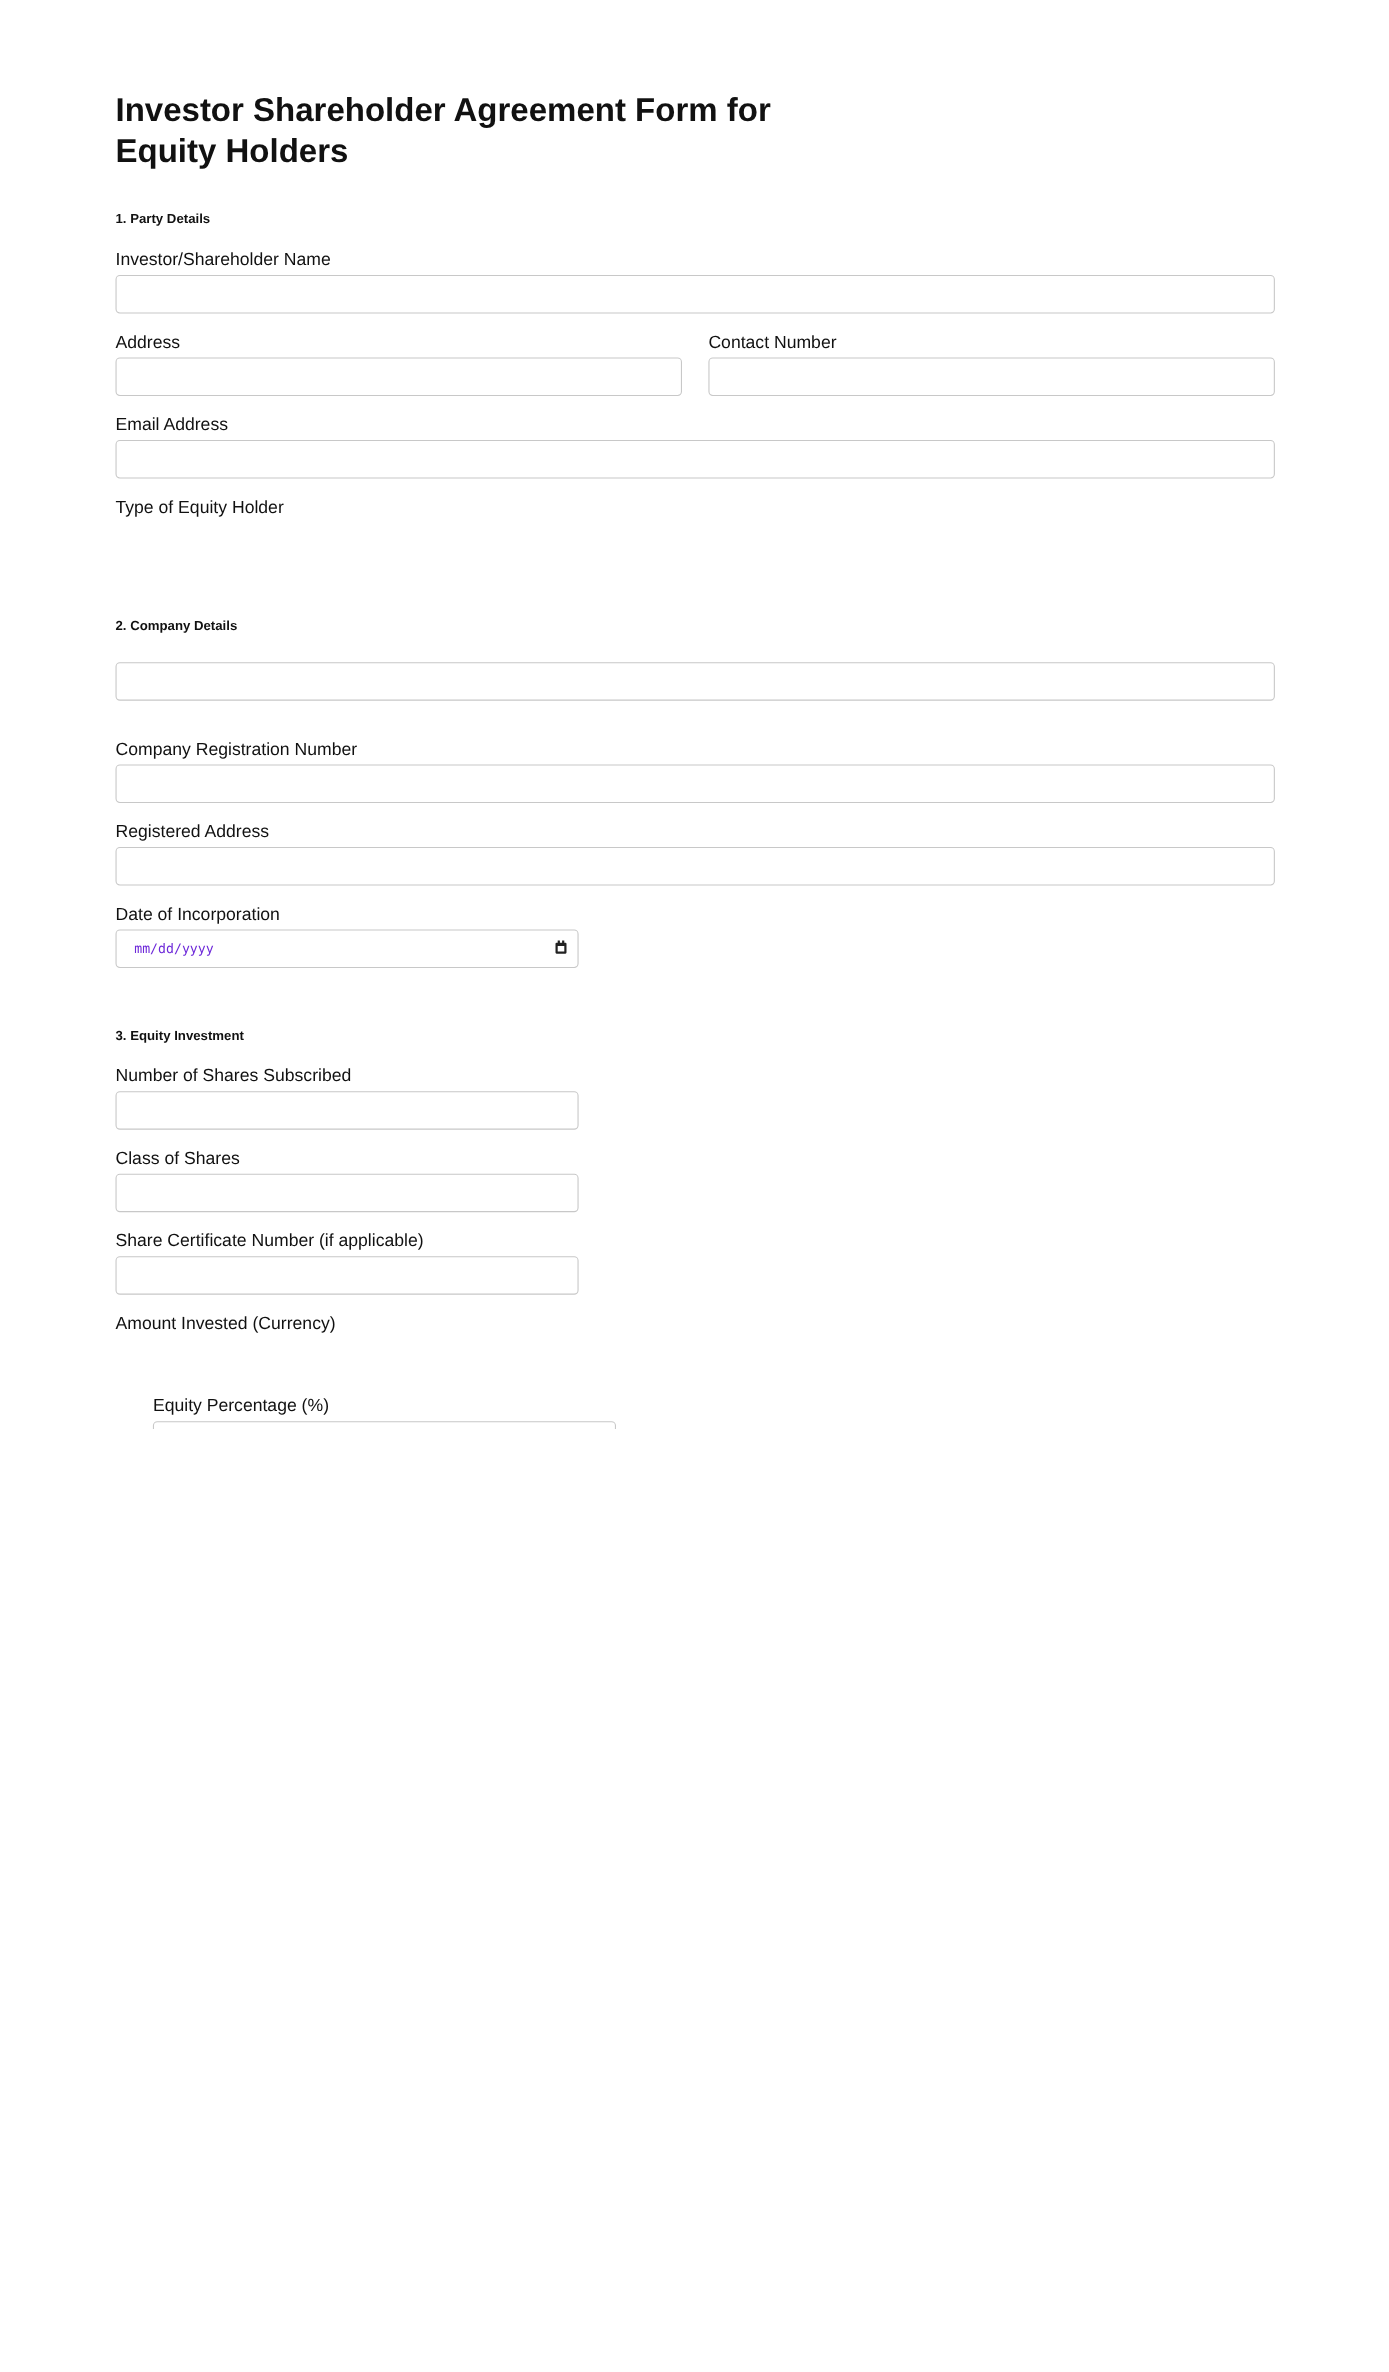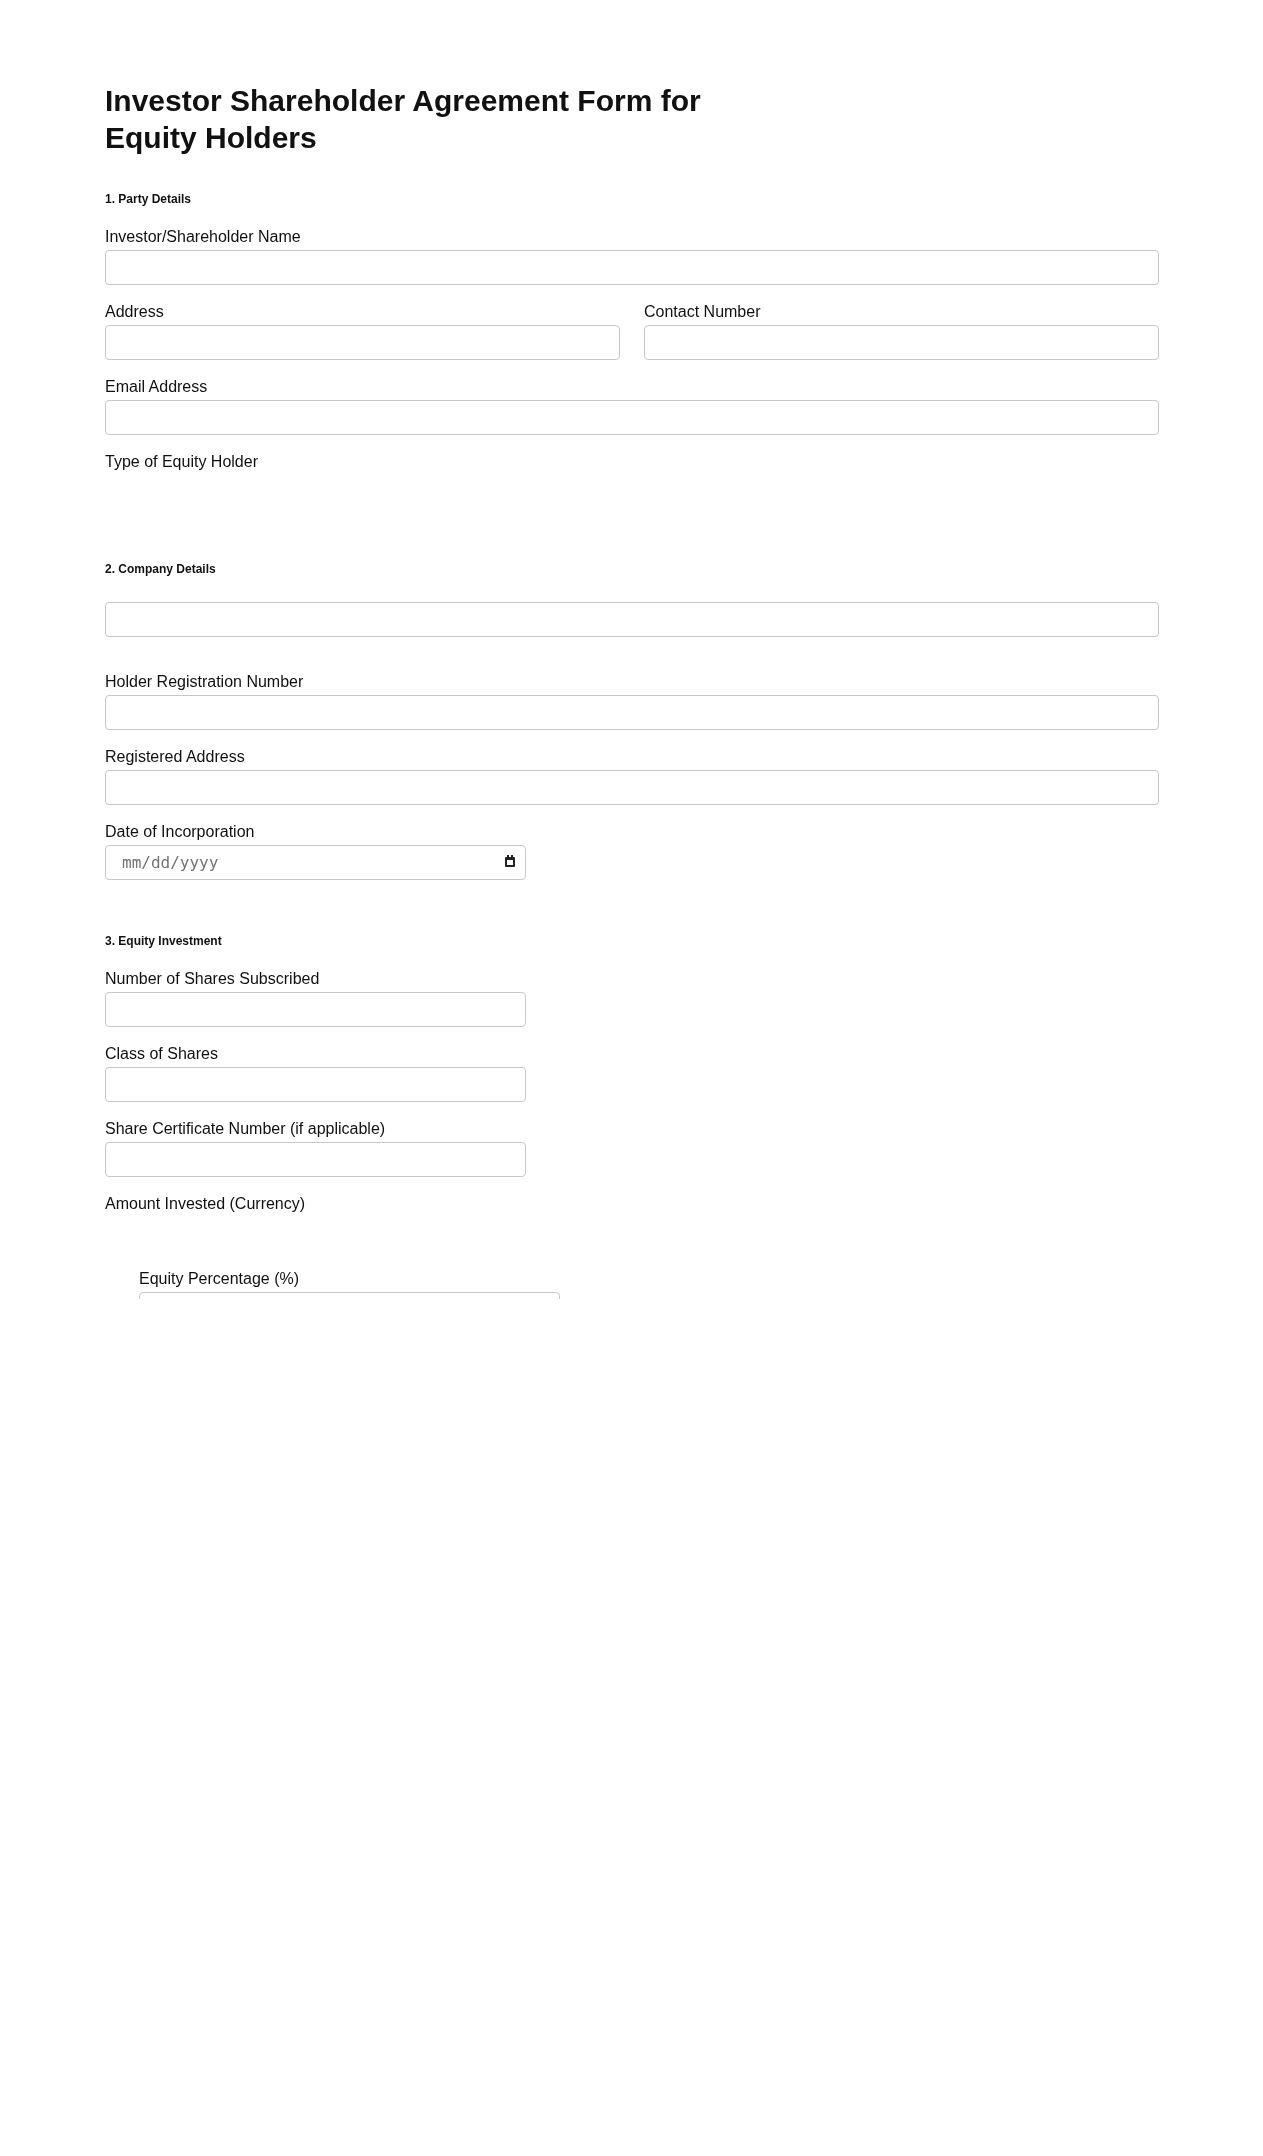--- a/index.html
+++ b/index.html
@@ -73,22 +73,22 @@
     font-size: 13px;
     color: #333;
     line-height: 33px;
     position: relative;
   }
   .input .placeholder {
     color: #8a8a8a;
   }
   .input.date {
     font-family: "DejaVu Sans Mono", monospace;
-    font-size: 16px;
-    color: #737373;
+    font-size: 12px;
+    color: #6d28d9;
     padding-left: 16px;
   }
   .calendar-icon {
     position: absolute;
     right: 10px;
     top: 11px;
     width: 10px;
     height: 10px;
     box-sizing: border-box;
     border: 2px solid #222;
@@ -144,21 +144,21 @@
       <label class="field-label">Type of Equity Holder</label>
     </div>
 
     <h2 class="section-heading" style="top:558px;">2. Company Details</h2>
 
     <div class="field full" style="top:598px;">
       <div class="input"><span></span></div>
     </div>
 
     <div class="field full" style="top:673px;">
-      <label class="field-label">Holder Registration Number</label>
+      <label class="field-label">Company Registration Number</label>
       <div class="input"><span></span></div>
     </div>
 
     <div class="field full" style="top:748px;">
       <label class="field-label">Registered Address</label>
       <div class="input"><span></span></div>
     </div>
 
     <div class="field narrow" style="top:823px;">
       <label class="field-label">Date of Incorporation</label>

